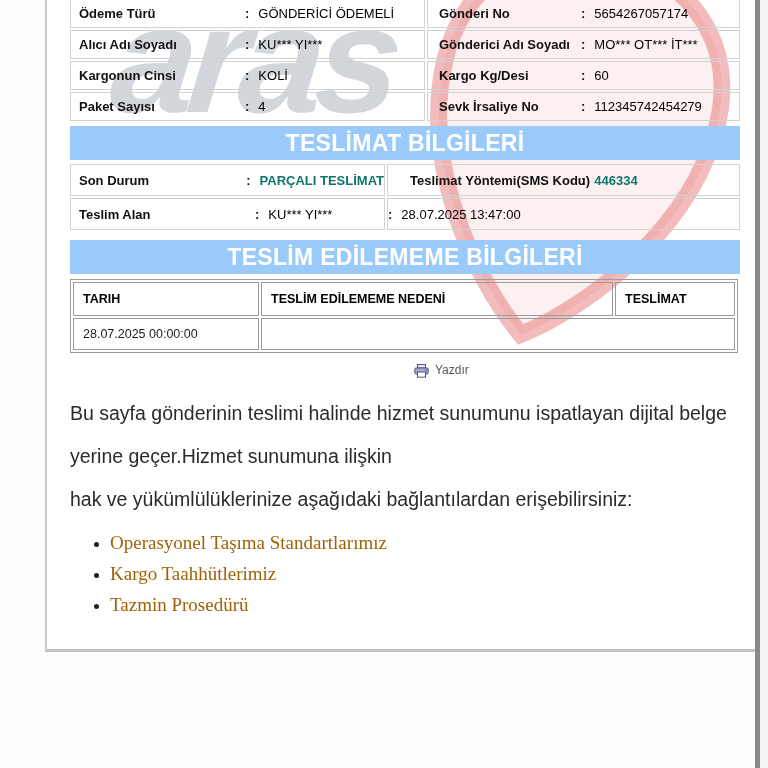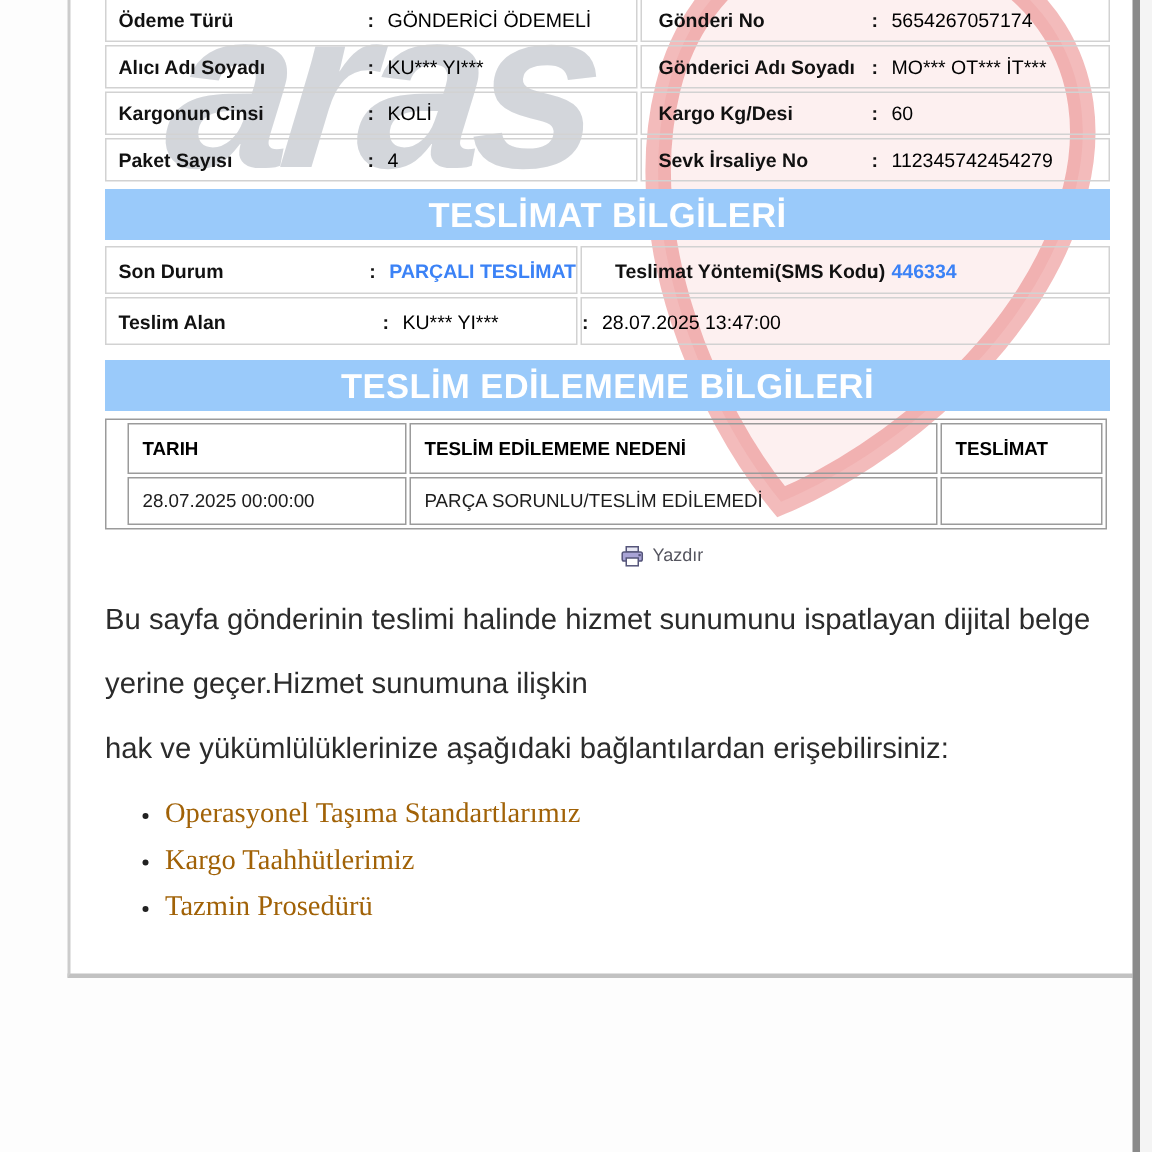--- a/index.html
+++ b/index.html
@@ -37,41 +37,41 @@
   .tbl-delivery .h-left{width:313px;}
   .tbl-delivery .h-right{flex:1;}
   .lbl{font-size:13px;font-weight:700;color:#111;padding-left:8px;white-space:nowrap;}
   .tbl-info .h-left .lbl{width:164px;}
   .tbl-info .h-right .lbl{width:142px;padding-left:11px;}
   .tbl-delivery .h-left .lbl{width:168px;}
   .tbl-delivery .h-right .lbl{width:171px;padding-left:22px;}
   .vcell{display:flex;align-items:center;flex:1;white-space:nowrap;}
   .colon{font-size:13px;font-weight:700;color:#111;margin-right:9px;}
   .val{font-size:13px;color:#000000;}
-  .val.red{color:#3b82f6;font-weight:700;}
+  .val.red{color:#0f766e;font-weight:700;}
   .tbl-info .h-left .vcell{padding-left:2px;}
   .tbl-delivery .h-left .vcell{padding-left:8px;}
 
   
   .band{position:absolute;left:0;width:670px;height:34px;background:#9acafa;
     display:flex;align-items:center;justify-content:center;}
   .band1{top:126px;}
   .band2{top:240px;}
   .band-title{font-size:23px;font-weight:700;color:#ffffff;letter-spacing:0.3px;}
 
   
   .tbl-undeliv{position:absolute;left:0;top:279px;width:668px;border:1px solid #9b9b9b;
     padding:2px;display:flex;flex-direction:column;gap:2px;background:transparent;box-sizing:border-box;}
   .urow{display:flex;gap:2px;}
   .ucell{border:1px solid #9b9b9b;display:flex;align-items:center;padding-left:9px;
     font-size:12.5px;color:#1d1d1d;box-sizing:border-box;}
   .urow.head .ucell{font-weight:700;color:#000;}
   .urow.head{height:34px;}
   .urow.data{height:32px;}
-  .uc-1{width:186px;margin-left:12px;}
+  .uc-1{width:186px;}
   .uc-2{width:352px;}
   .uc-3{flex:1;}
 
   
   .print-row{position:absolute;left:344px;top:362px;display:flex;align-items:center;gap:6px;
     cursor:pointer;background:none;border:none;padding:0;}
   .print-label{font-size:12px;color:#55555f;}
   .printer-svg{display:block;margin-top:2px;}
 
   
@@ -209,21 +209,20 @@
       </div>
 
       <div class="tbl-undeliv">
         <div class="urow head">
           <div class="ucell uc-1">TARIH</div>
           <div class="ucell uc-2">TESLİM EDİLEMEME NEDENİ</div>
           <div class="ucell uc-3">TESLİMAT</div>
         </div>
         <div class="urow data">
           <div class="ucell uc-1">28.07.2025 00:00:00</div>
-          <div class="ucell uc-2">PARÇA SORUNLU/TESLİM EDİLEMEDİ</div>
           <div class="ucell uc-3"></div>
         </div>
       </div>
 
       <button class="print-row">
         <svg class="printer-svg" width="15" height="14" viewBox="0 0 15 14">
           <rect x="3.5" y="0.5" width="8" height="3.5" fill="#e8e8f4" stroke="#55557a" stroke-width="1"></rect>
           <rect x="0.8" y="4" width="13.4" height="6" rx="1.2" fill="#a9a4d6" stroke="#55557a" stroke-width="1"></rect>
           <rect x="3.5" y="8" width="8" height="5.2" fill="#ffffff" stroke="#55557a" stroke-width="1"></rect>
           <rect x="11.6" y="5.4" width="1.6" height="1.4" fill="#55557a"></rect>

